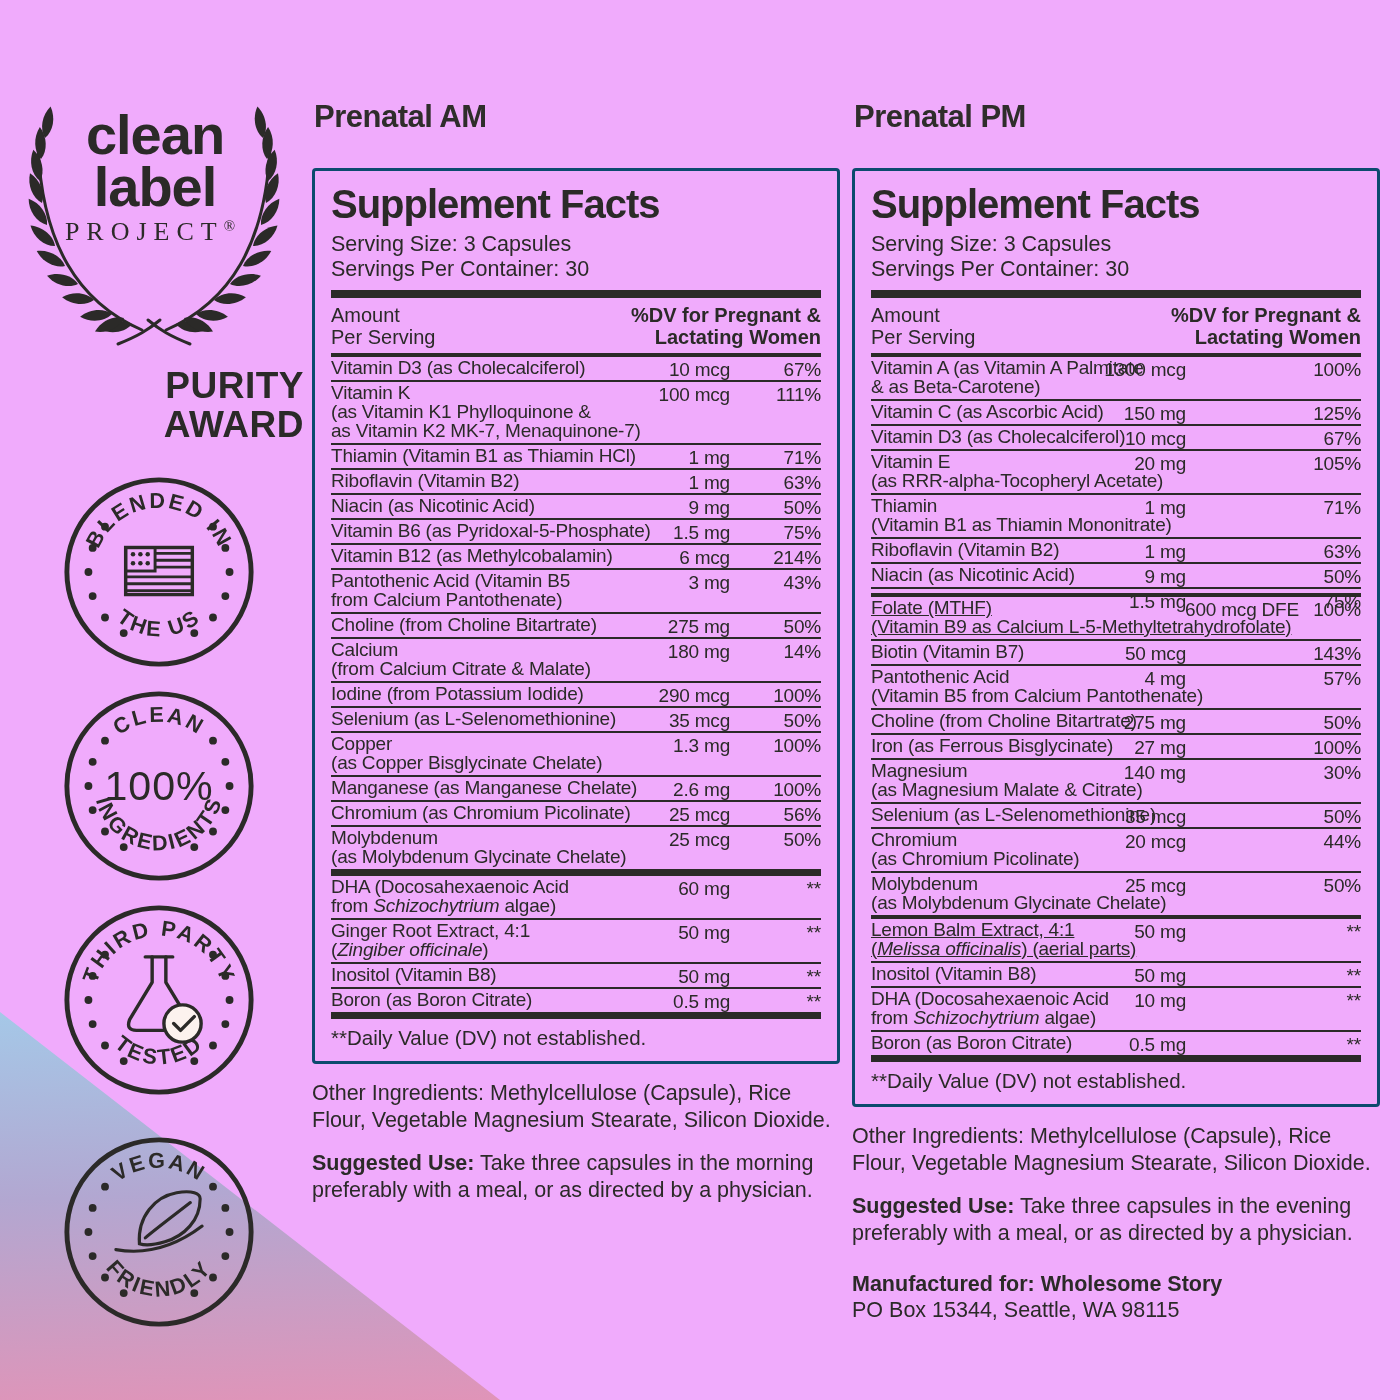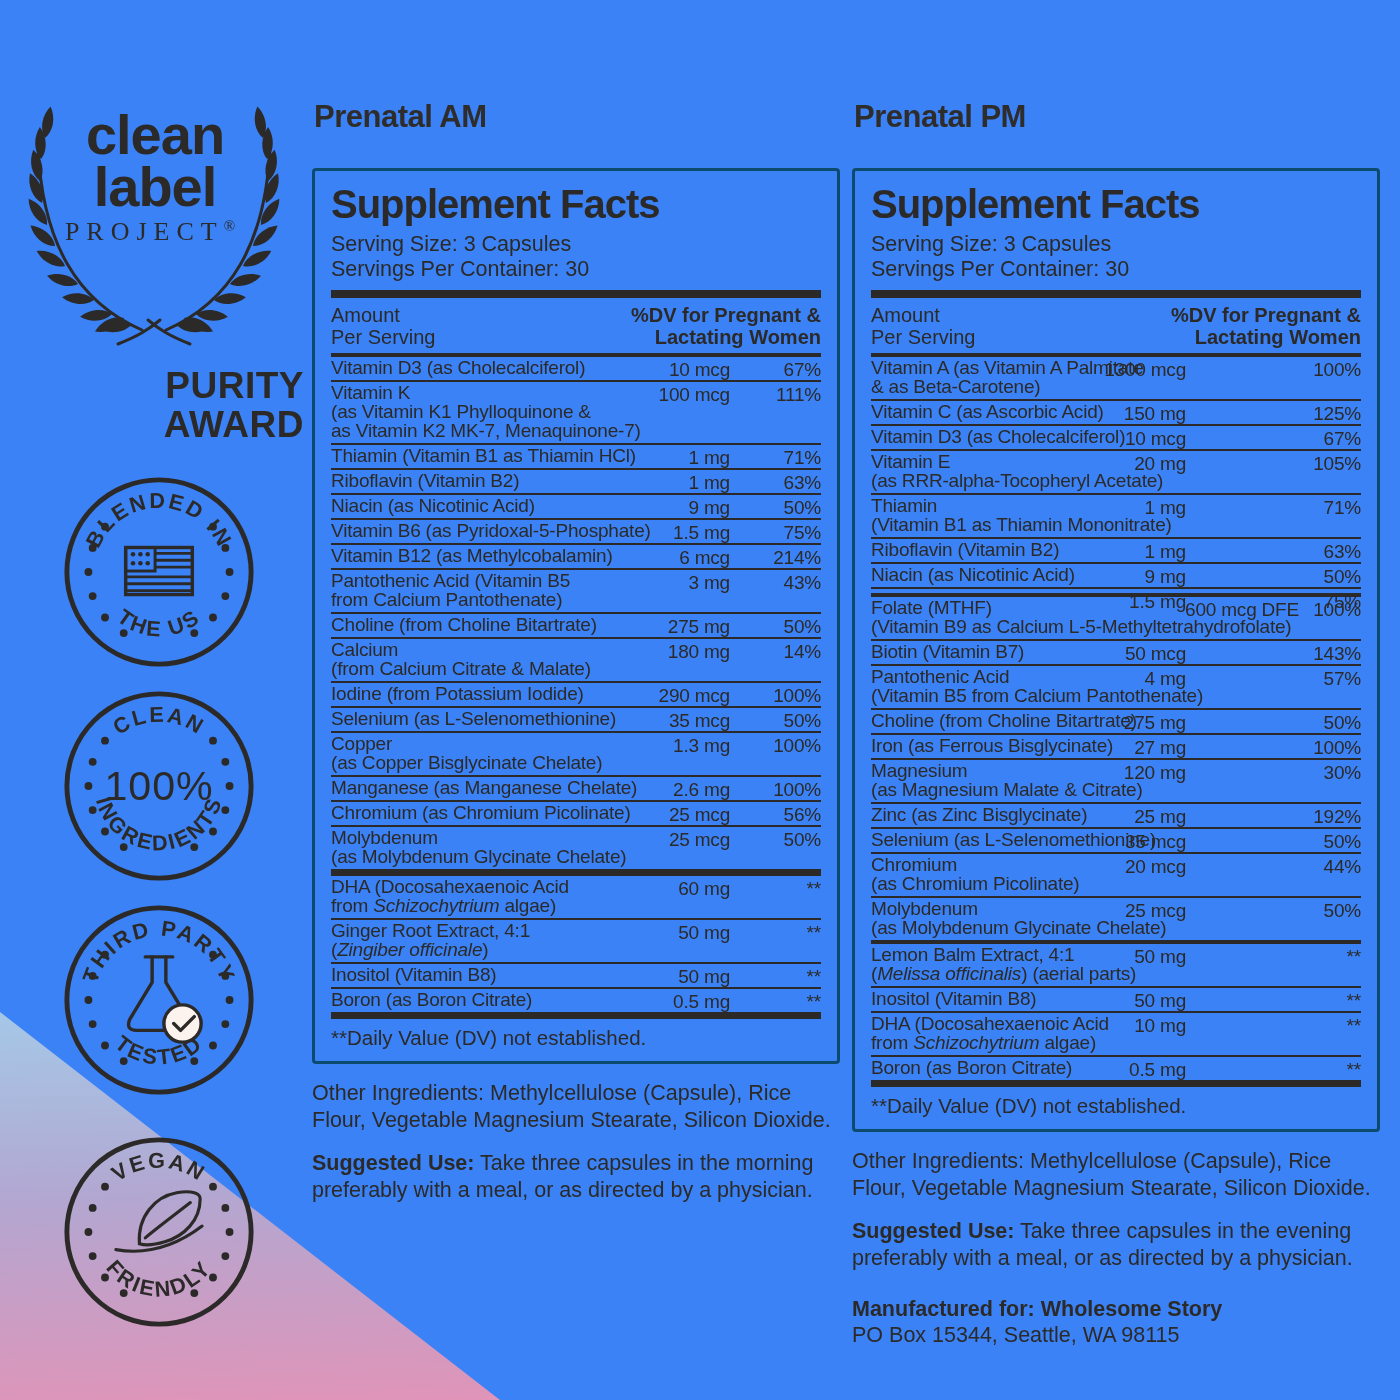--- a/index.html
+++ b/index.html
@@ -1,18 +1,18 @@
 <!DOCTYPE html>
 <html><head>
 <meta charset="utf-8">
 <title>Prenatal AM / PM Supplement Facts Label</title>
 <style>
   html,body{margin:0;padding:0;}
   body{font-family:"Liberation Sans",sans-serif;color:#2b2a28;}
-  #stage{position:relative;width:1400px;height:1400px;background:#3b82f6;overflow:hidden;}
+  #stage{position:relative;width:1400px;height:1400px;background:#f0abfc;overflow:hidden;}
 
   
   .wedge{position:absolute;left:0;top:1000px;width:500px;height:400px;
     background:linear-gradient(178deg,#a4cae9 0%,#b2a7d1 48%,#e094b8 100%);
     clip-path:polygon(0 3%,100% 100%,0 100%);}
 
   
   .left-col{position:absolute;left:14px;top:88px;width:290px;}
   .purity{font-size:37px;font-weight:700;letter-spacing:.5px;line-height:1.06;text-align:right;color:#2b2a28;margin-top:16px;}
   .badge{display:block;width:196px;height:196px;margin:18px auto 0;}
@@ -27,21 +27,21 @@
 
   .panel{border:3px solid #0c4a6e;border-radius:4px;padding:9px 16px 9px;--amtR:91px;}
   .panel-pm{--amtR:175px;}
   .sf-title{font-size:40px;line-height:44px;font-weight:800;letter-spacing:-1px;margin:2px 0 6px;color:#2b2a28;}
   .sf-serving{font-size:21.5px;line-height:25px;}
   .sf-bar{height:8px;background:#2b2a28;margin:8px 0 0;}
   .sf-head{display:flex;justify-content:space-between;padding:6px 0 5px;border-bottom:4px solid #2b2a28;font-size:20px;line-height:22px;}
   .sf-head .right{text-align:right;font-weight:bold;}
   .sf-row{position:relative;padding:1px 0 3px;border-top:2px solid #2b2a28;}
   .sf-row.sep-none{border-top:none;}
-  .sf-row.sep-medium{border-top-width:4px;}
+  .sf-row.sep-medium{border-top-width:4px;text-decoration:underline;}
   .sf-row.sep-thick{border-top-width:7px;}
   .r-line{font-size:19px;line-height:19px;white-space:nowrap;letter-spacing:-.2px;}
   .r-amt{position:absolute;top:2px;right:var(--amtR);font-size:19px;white-space:nowrap;letter-spacing:-.2px;}
   .panel-pm .r-amt.amt-wide{right:62px;}
   .r-dv{position:absolute;top:2px;right:0;font-size:19px;letter-spacing:-.2px;}
   .sf-foot{border-top:7px solid #2b2a28;margin-top:0;padding:7px 0 2px;font-size:20.5px;}
 
   .lbl-p{font-size:21.5px;line-height:27px;margin:16px 0 0;color:#2b2a28;}
   .lbl-p b{font-weight:700;}
 
@@ -471,29 +471,22 @@
               <div class="r-line"><span>Iron (as Ferrous Bisglycinate)</span></div>
             </div>
             <div class="r-amt">27 mg</div>
             <div class="r-dv">100%</div>
           </div>
           <div class="sf-row">
             <div class="r-name">
               <div class="r-line"><span>Magnesium</span></div>
               <div class="r-line"><span>(as Magnesium Malate &amp; Citrate)</span></div>
             </div>
-            <div class="r-amt">120 mg</div>
+            <div class="r-amt">140 mg</div>
             <div class="r-dv">30%</div>
-          </div>
-          <div class="sf-row">
-            <div class="r-name">
-              <div class="r-line"><span>Zinc (as Zinc Bisglycinate)</span></div>
-            </div>
-            <div class="r-amt">25 mg</div>
-            <div class="r-dv">192%</div>
           </div>
           <div class="sf-row">
             <div class="r-name">
               <div class="r-line"><span>Selenium (as L-Selenomethionine)</span></div>
             </div>
             <div class="r-amt">35 mcg</div>
             <div class="r-dv">50%</div>
           </div>
           <div class="sf-row">
             <div class="r-name">

